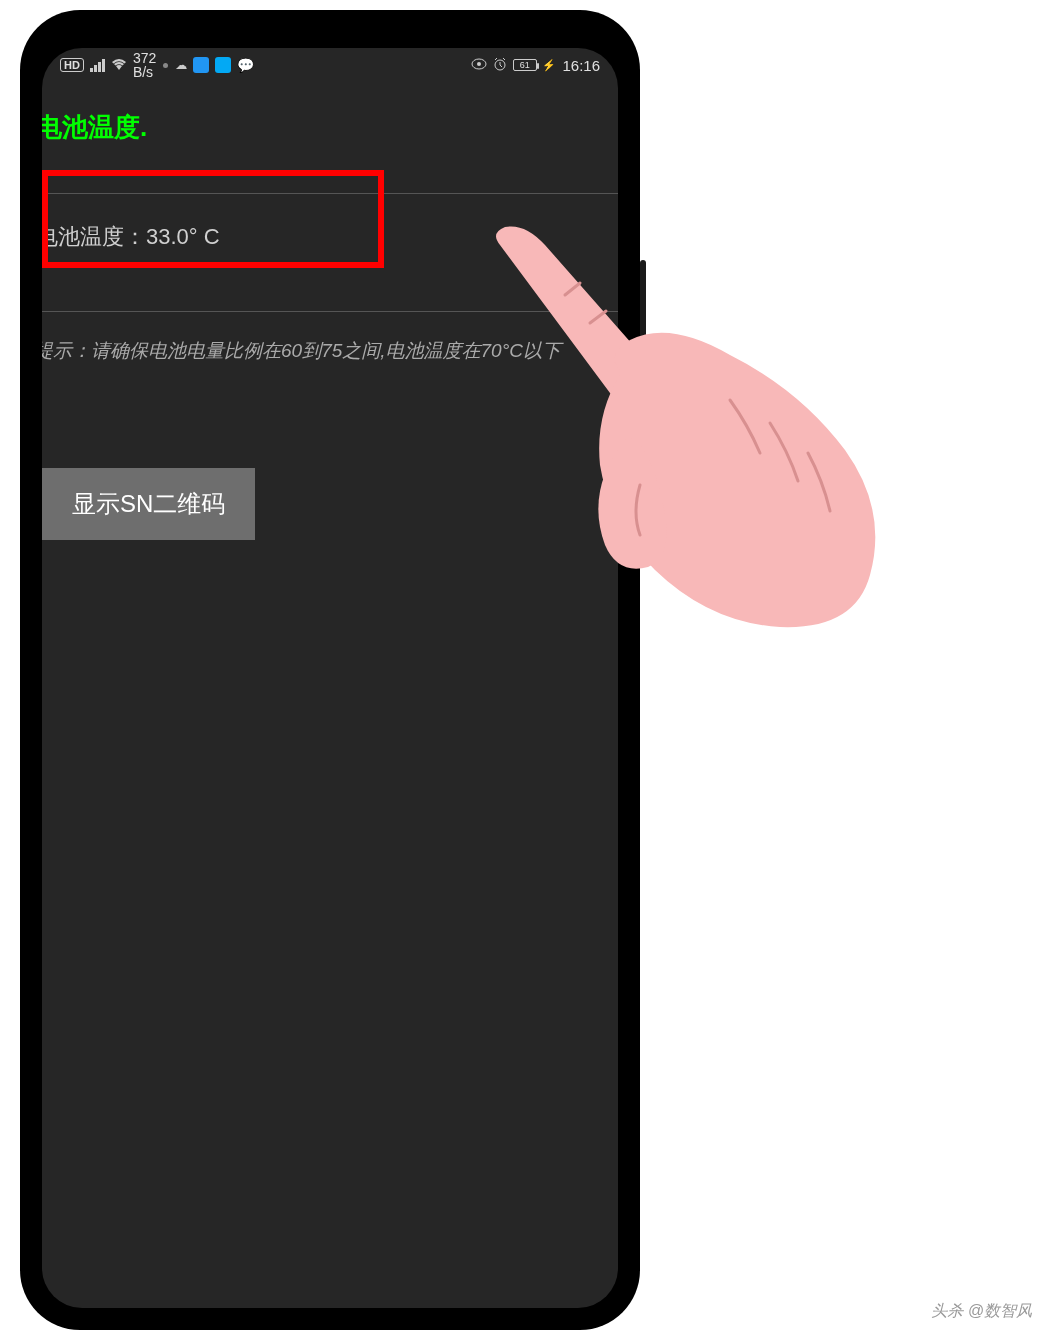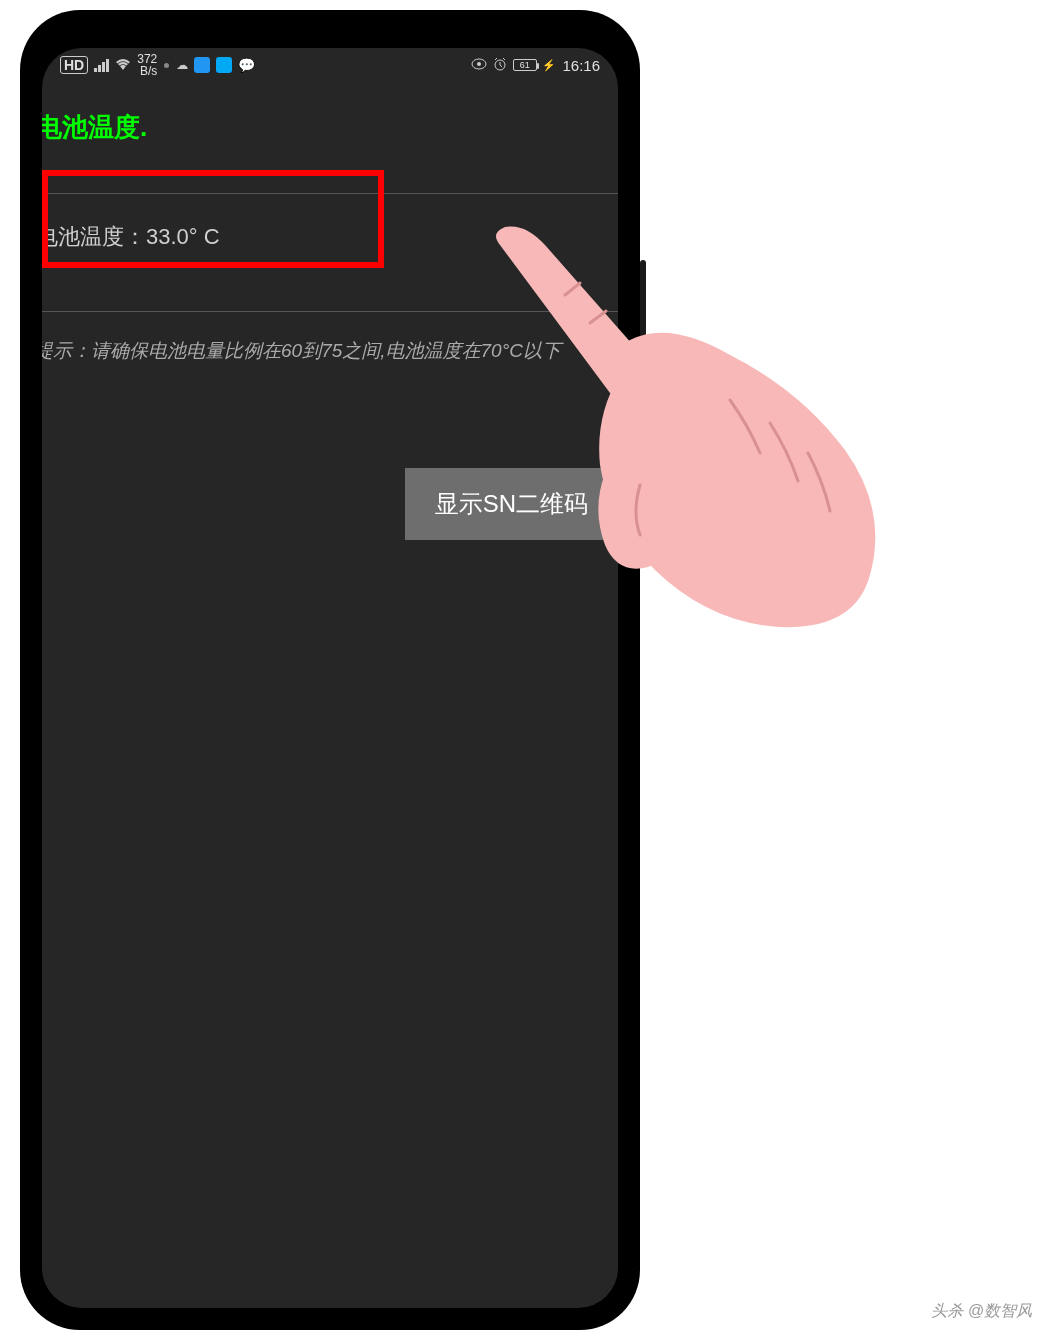--- a/index.html
+++ b/index.html
@@ -63,25 +63,25 @@
       height: 34px;
       display: flex;
       justify-content: space-between;
       align-items: center;
       padding: 0 18px;
       color: #e0e0e0;
       font-size: 14px;
     }
     .status-left { display: flex; align-items: center; gap: 6px; }
     .status-right { display: flex; align-items: center; gap: 6px; }
-    .hd-badge { border: 1px solid #ccc; border-radius: 3px; padding: 0 3px; font-size: 14px; font-weight: bold; }
+    .hd-badge { border: 1px solid #ccc; border-radius: 3px; padding: 0 3px; font-size: 11px; font-weight: bold; }
     .signal-bars { display: flex; align-items: flex-end; gap: 1px; }
     .sbar { width: 3px; background: #ccc; }
     .sbar1 { height: 4px; } .sbar2 { height: 7px; } .sbar3 { height: 10px; } .sbar4 { height: 13px; }
-    .netspeed { font-size: 12px; line-height: 1; text-align: right; }
+    .netspeed { font-size: 14px; line-height: 1; text-align: left; }
     .notif-dot { width: 5px; height: 5px; background: #888; border-radius: 50%; margin: 0 1px; }
     .app-icon { width: 16px; height: 16px; border-radius: 3px; }
     .app-icon.blue { background: #2196f3; }
     .app-icon.blue2 { background: #03a9f4; }
     .speech { color: #ccc; font-size: 14px; }
     .battery-icon { border: 1px solid #ccc; border-radius: 2px; width: 24px; height: 12px; position: relative; display: flex; align-items: center; }
     .battery-icon::after { content: ''; position: absolute; right: -3px; top: 3px; width: 2px; height: 6px; background: #ccc; border-radius: 1px; }
     .battery-fill { height: 100%; width: 61%; background: transparent; }
     .battery-txt { font-size: 9px; position: absolute; left: 50%; transform: translateX(-50%); }
     .time { font-size: 15px; font-weight: 500; text-align: center; }
@@ -111,21 +111,21 @@
       font-weight: 600;
       padding: 28px 0 48px 0;
       margin-left: -6px;
     }
     .divider { height: 1px; background: #555; margin: 0 -12px 0 0; }
     .info-section { padding: 28px 0; }
     .info-row { color: #d0d0d0; font-size: 22px; margin-bottom: 36px; margin-left: -6px; }
     .info-row:last-child { margin-bottom: 31px; }
     .hint-section { padding: 24px 0; }
     .hint-text { color: #aaa; font-size: 19px; line-height: 1.6; margin-left: -8px; font-style: italic; }
-    .button-wrap { display: flex; justify-content: flex-end; margin-top: 78px; padding-left: 8px; }
+    .button-wrap { display: flex; justify-content: flex-start; margin-top: 78px; }
     .sn-button {
       background: #6e6e6e;
       color: #fff;
       font-size: 24px;
       font-weight: 500;
       padding: 20px 30px;
       border: none;
       cursor: pointer;
     }
     .hand-pointer {

